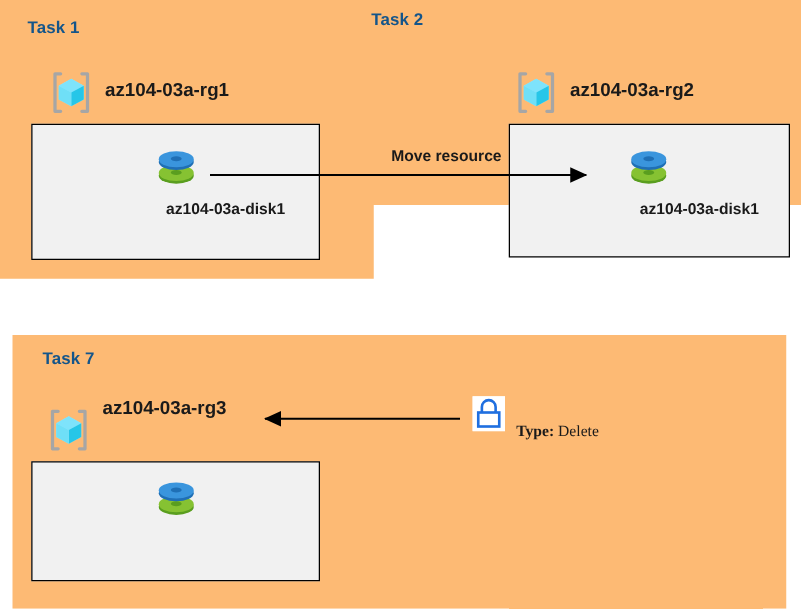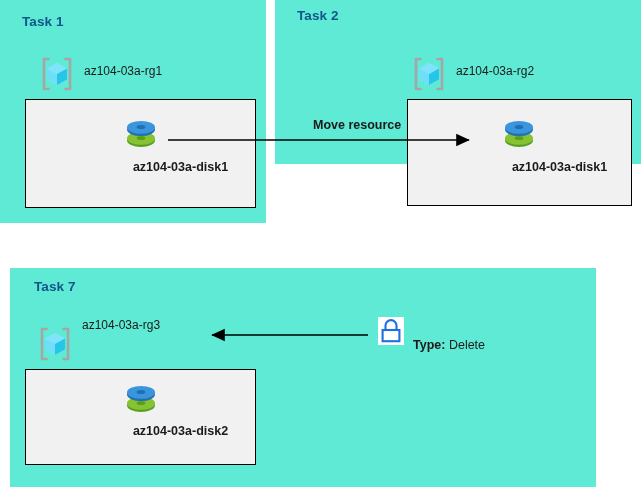--- a/index.html
+++ b/index.html
@@ -5,21 +5,21 @@
 <style>
   html,body{margin:0;padding:0;}
   body{
     width:641px;height:487px;
     background:#ffffff;
     font-family:"Liberation Sans", sans-serif;
     overflow:hidden;
   }
   #canvas{position:relative;width:641px;height:487px;background:#ffffff;}
 
-  .panel{position:absolute;background:#5eead4;}
+  .panel{position:absolute;background:#fdba74;padding-left:33px;}
   #panel-task1{left:0px;top:0px;width:266px;height:223px;}
   #panel-task2{left:275px;top:0px;width:366px;height:164px;}
   #panel-task3{left:10px;top:268px;width:586px;height:219px;}
 
   .panel-title{
     position:absolute;
     font-size:13.5px;
     font-weight:bold;
     color:#14558a;
     letter-spacing:.1px;
@@ -46,22 +46,22 @@
   
   .disk-icon{position:absolute;width:40px;height:40px;}
   .disk-icon svg{display:block;width:40px;height:40px;}
 
   
   .lock-icon{position:absolute;width:26px;height:28px;background:#ffffff;}
   .lock-icon svg{display:block;width:26px;height:28px;}
 
   .res-label{
     position:absolute;
-    font-size:12px;
-    font-weight:normal;
+    font-size:15px;
+    font-weight:bold;
     color:#1a1a1a;
     white-space:nowrap;
   }
   .disk-label{
     position:absolute;
     font-size:12.5px;
     font-weight:bold;
     color:#1a1a1a;
     white-space:nowrap;
     text-align:center;
@@ -84,20 +84,21 @@
     font-size:12.5px;
     font-weight:bold;
     color:#1a1a1a;
     white-space:nowrap;
   }
   .lock-type{
     position:absolute;
     font-size:12.5px;
     color:#1a1a1a;
     white-space:nowrap;
+    font-family:Liberation Serif, serif;
   }
   .lock-type b{font-weight:bold;}
 </style>
 </head>
 <body>
 
 <div id="canvas">
 
   <div class="panel" id="panel-task1">
     <div class="panel-title" id="title-task1">Task 1</div>
@@ -176,21 +177,20 @@
     <div class="disk-icon" style="left:111px;top:110px;">
       <svg viewBox="0 0 40 40" xmlns="http://www.w3.org/2000/svg">
         <ellipse cx="20" cy="27.5" rx="14" ry="6.4" fill="#5a9e1f"></ellipse>
         <ellipse cx="20" cy="25.4" rx="14" ry="6.4" fill="#86c232"></ellipse>
         <ellipse cx="20" cy="25.0" rx="4.3" ry="2.0" fill="#5a9e1f"></ellipse>
         <ellipse cx="20" cy="16.6" rx="14" ry="6.4" fill="#1f6fb5"></ellipse>
         <ellipse cx="20" cy="14.4" rx="14" ry="6.4" fill="#3a95dd"></ellipse>
         <ellipse cx="20" cy="14.0" rx="4.3" ry="2.0" fill="#1f6fb5"></ellipse>
       </svg>
     </div>
-    <div class="disk-label" style="left:15px;top:156px;width:231px;">az104-03a-disk2</div>
 
     <div class="lock-icon" style="left:368px;top:49px;">
       <svg viewBox="0 0 26 28" xmlns="http://www.w3.org/2000/svg">
         <rect x="0" y="0" width="26" height="28" fill="#ffffff"></rect>
         <path d="M7.5 13 L7.5 8.6 A5.5 5.5 0 0 1 18.5 8.6 L18.5 13" fill="none" stroke="#1f6fe0" stroke-width="2.1"></path>
         <rect x="4.6" y="13" width="16.8" height="11.2" fill="#ffffff" stroke="#1f6fe0" stroke-width="2.1"></rect>
       </svg>
     </div>
     <div class="lock-type" style="left:403px;top:70px;">
       <b>Type:</b><span>&nbsp;</span><span>Delete</span>

